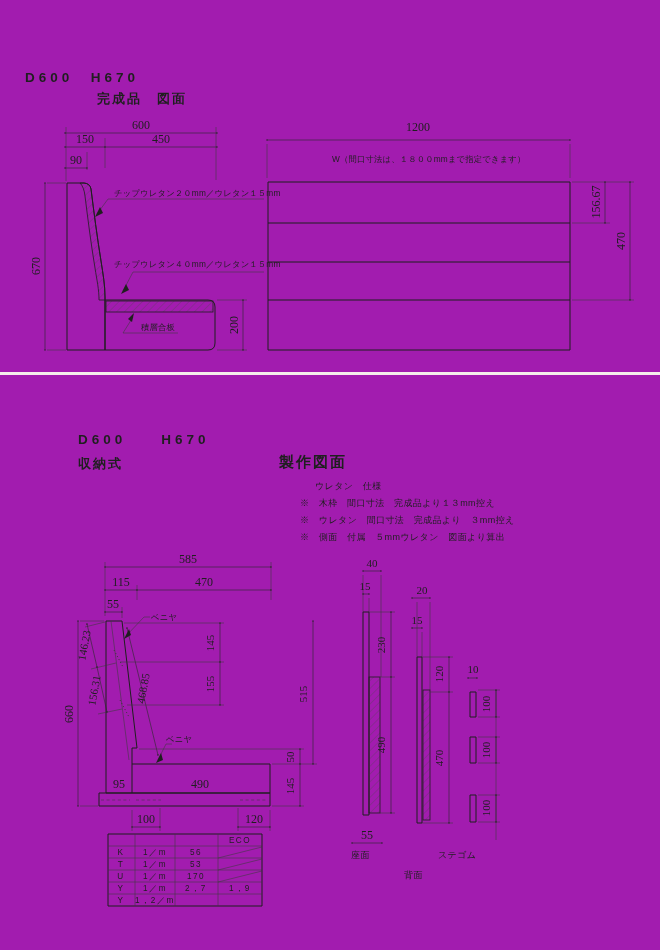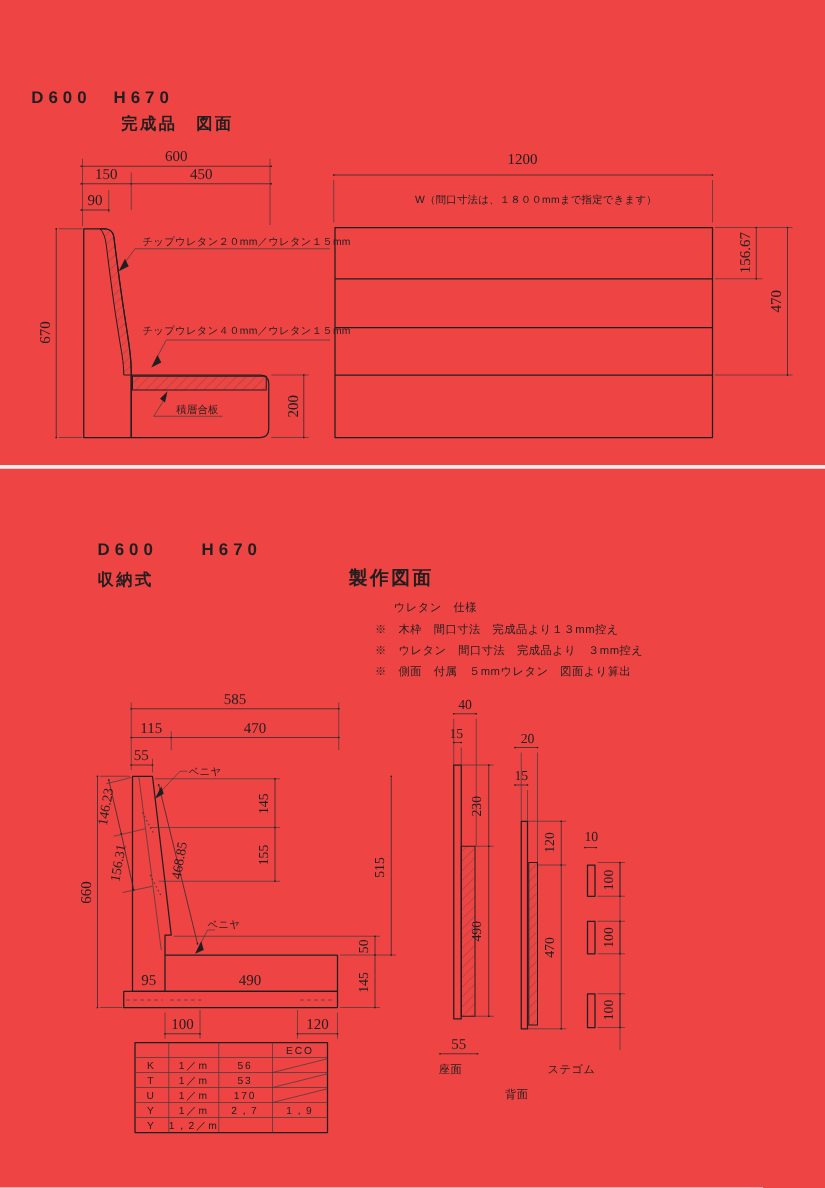--- a/index.html
+++ b/index.html
@@ -1,16 +1,16 @@
 <!DOCTYPE html>
 <html><head>
 <meta charset="utf-8">
 <style>
   html,body{margin:0;padding:0;background:#fff;}
-  .page{position:relative;width:660px;height:950px;background:#ef4444;overflow:hidden;}
+  .page{position:relative;width:660px;height:950px;background:#a21caf;overflow:hidden;}
   svg{position:absolute;left:0;top:0;}
   svg text{fill:#1f1f1f;}
   .o{fill:none;stroke:#1f1f1f;stroke-width:1;stroke-linejoin:round;}
   .t{fill:none;stroke:#3a3a3a;stroke-width:0.55;}
   .d{fill:none;stroke:#2a2a2a;stroke-width:0.6;}
   .dash{stroke-dasharray:3,2.6;}
   .dotl{stroke-dasharray:1.2,2.2;stroke-width:0.9;}
   .hatch{fill:url(#h);stroke:#1f1f1f;stroke-width:0.8;}
   text.n{font-family:"Liberation Serif",serif;font-size:11px;}
   text.n2{font-family:"Liberation Serif",serif;font-size:12px;}

